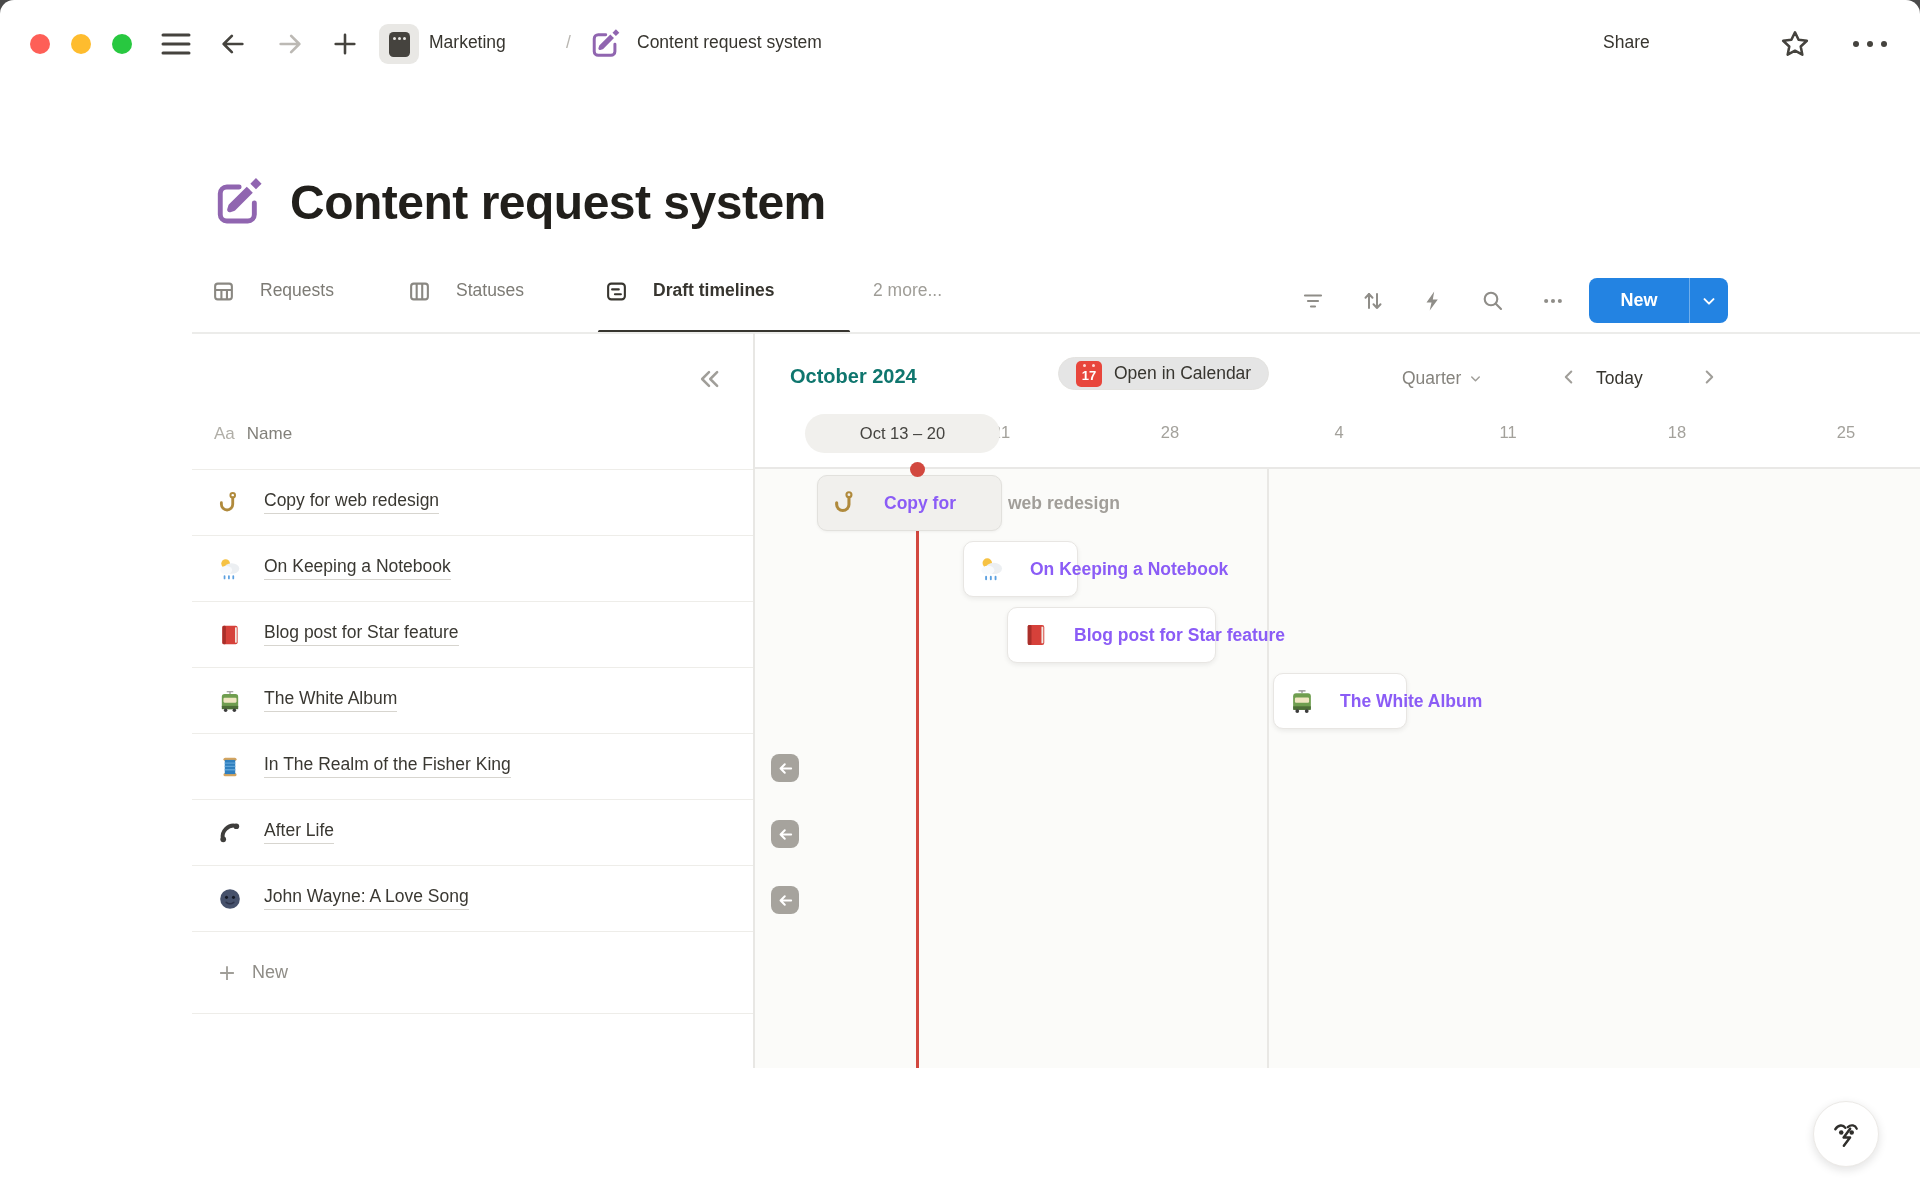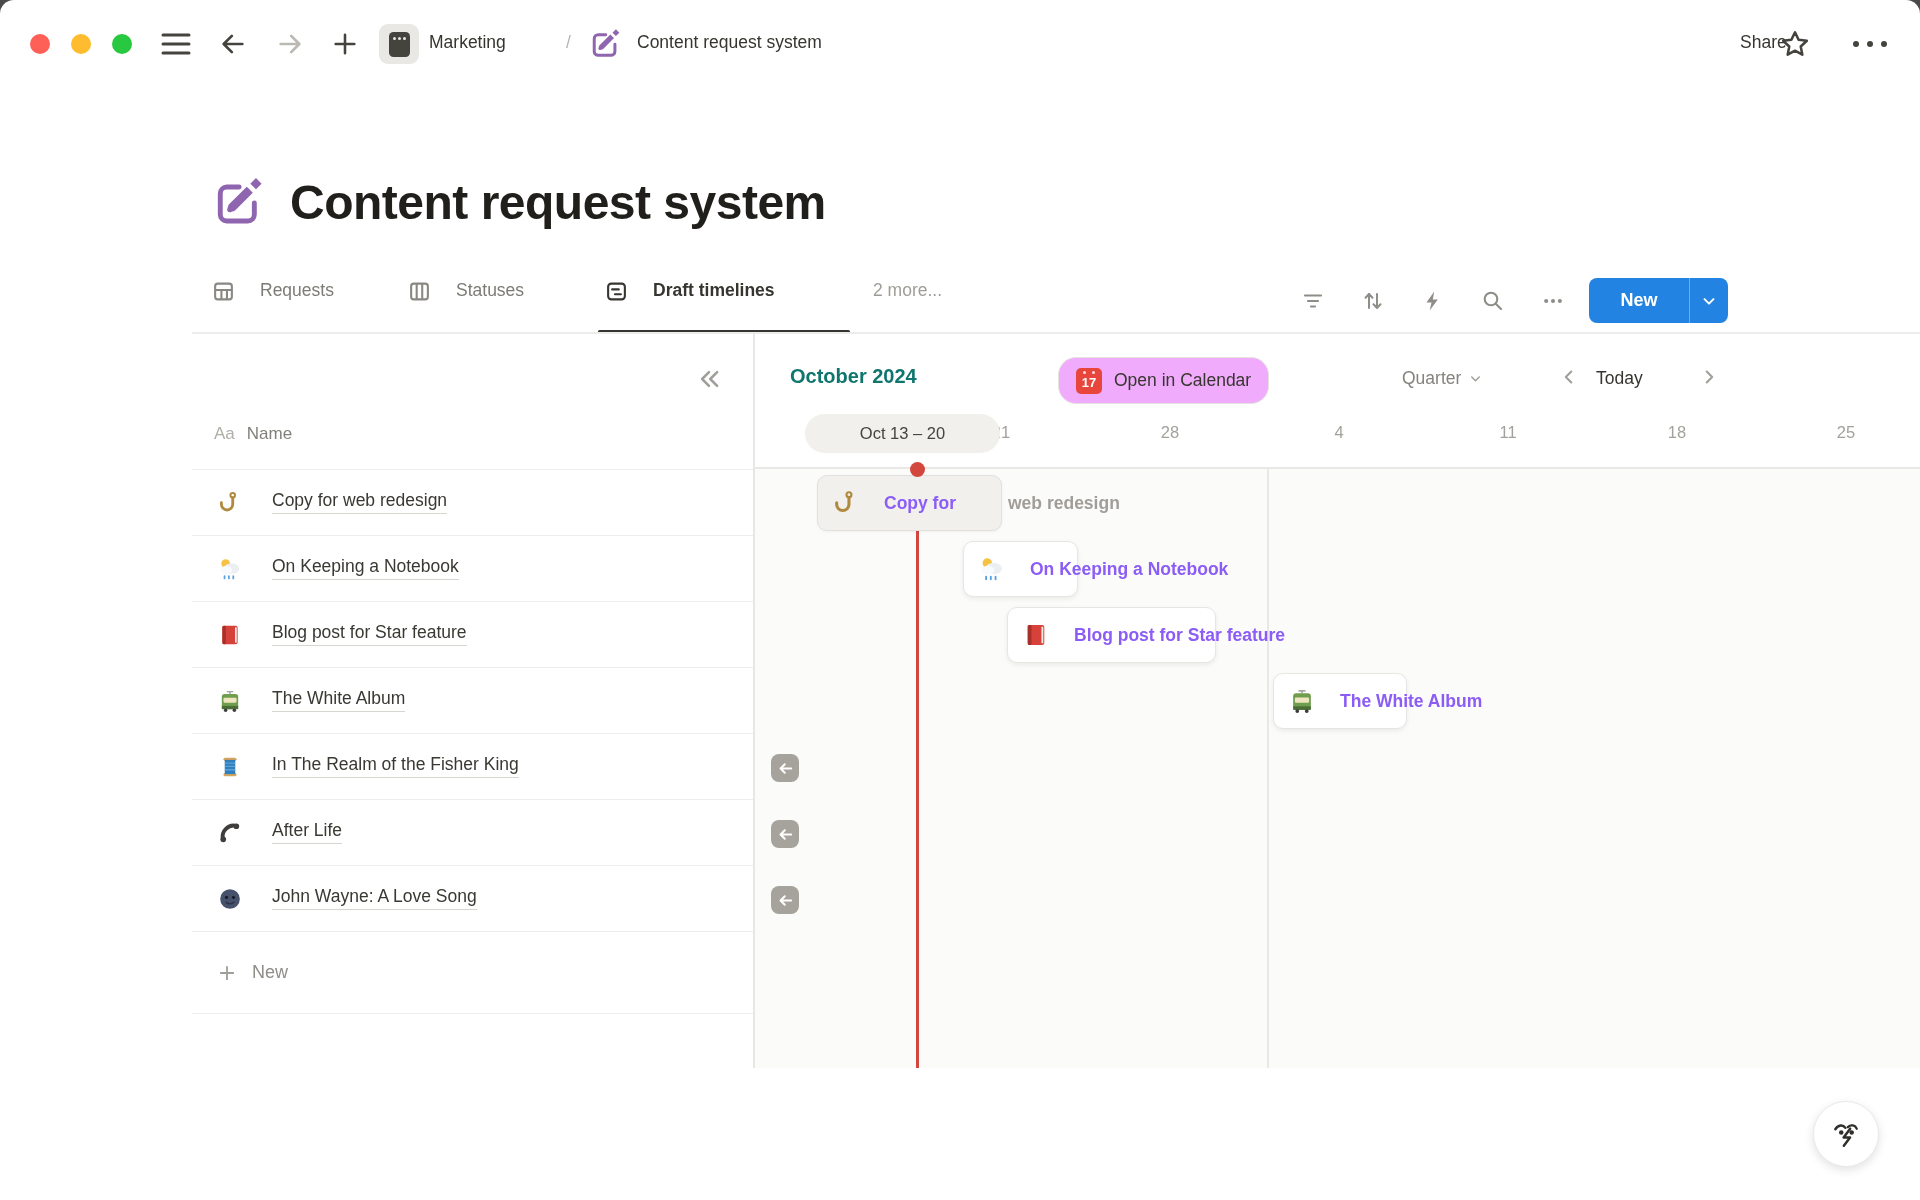--- a/index.html
+++ b/index.html
@@ -27,35 +27,35 @@
   .tab.active{color:#37352f;font-weight:600;}
   .tab-underline{position:absolute;left:598px;top:330px;width:252px;height:3px;background:#37352f;border-radius:2px;}
   .tool-icon{position:absolute;top:289px;width:24px;height:24px;display:flex;align-items:center;justify-content:center;}
   .new-btn{position:absolute;left:1589px;top:278px;width:139px;height:45px;background:#2383e2;border-radius:8px;display:flex;align-items:center;color:#fff;}
   .new-btn .label{flex:1;text-align:center;font-size:18px;font-weight:600;}
   .new-btn .sep{width:1px;height:45px;background:rgba(255,255,255,0.35);}
   .new-btn .chev{width:38px;display:flex;align-items:center;justify-content:center;}
 
   
   .panel-rows{position:absolute;left:192px;top:469px;width:561px;border-top:1.5px solid #eeede9;}
-  .prow{height:66px;border-bottom:1.5px solid #eeede9;display:flex;align-items:center;padding-left:26px;box-sizing:border-box;gap:30px;}
+  .prow{height:66px;border-bottom:1.5px solid #eeede9;display:flex;align-items:center;padding-left:26px;box-sizing:border-box;gap:22px;}
   .prow .nm{font-size:17.5px;font-weight:500;color:#3a3832;border-bottom:1.6px solid #d7d5cf;padding-bottom:3px;line-height:1.1;}
   .prow-new{height:82px;border-bottom:1.5px solid #eeede9;display:flex;align-items:center;padding-left:24px;gap:14px;box-sizing:border-box;
             font-size:18px;color:#8f8d87;}
   .panel-header{position:absolute;left:214px;top:424px;display:flex;gap:12px;font-size:17px;}
   .v-divider{position:absolute;left:753px;top:333px;width:1.5px;height:735px;background:#e8e7e4;}
 
   
   .tl-grid{position:absolute;left:754.5px;top:468px;width:1165.5px;height:600px;background:#fbfbf9;z-index:0;}
   .tl-gridline{position:absolute;left:1267px;top:468px;width:1.5px;height:600px;background:#e9e8e5;z-index:1;}
   .tl-header-divider{position:absolute;left:754.5px;top:467px;width:1165.5px;height:1.5px;background:#e9e8e6;z-index:2;}
   .today-line{position:absolute;left:916px;top:469px;width:2.5px;height:599px;background:#d2483f;z-index:2;}
   .today-dot{position:absolute;left:910px;top:462px;width:15px;height:15px;border-radius:50%;background:#d2483f;z-index:6;}
   .month-label{position:absolute;left:790px;top:365px;font-size:20px;font-weight:600;color:#0f766e;}
-  .open-cal{position:absolute;left:1058px;top:357px;height:47px;border:1.5px solid #e4e3e0;border-radius:18px;display:flex;align-items:center;gap:12px;padding:0 17px;box-sizing:border-box;background:#f0abfc;font-size:17.5px;font-weight:500;color:#37352f;}
+  .open-cal{position:absolute;left:1058px;top:357px;height:33px;border:1.5px solid #e4e3e0;border-radius:18px;display:flex;align-items:center;gap:12px;padding:0 17px;box-sizing:border-box;background:#e5e5e5;font-size:17.5px;font-weight:500;color:#37352f;}
   .cal-emoji{width:26px;height:26px;border-radius:5px;background:#e8463c;position:relative;display:flex;align-items:center;justify-content:center;}
   .cal-emoji .day{color:#fff;font-size:13px;font-weight:700;margin-top:4px;}
   .cal-emoji .ring1,.cal-emoji .ring2{position:absolute;top:3px;width:3px;height:3px;border-radius:50%;background:#ffd9d6;}
   .cal-emoji .ring1{left:7px;} .cal-emoji .ring2{right:7px;}
   .quarter{position:absolute;left:1402px;top:368px;display:flex;align-items:center;gap:7px;font-size:17.5px;color:#85837d;}
   .nav-arrow{position:absolute;top:366px;font-size:17px;color:#a09e99;}
   .today-btn{position:absolute;left:1596px;top:368px;font-size:17.5px;font-weight:500;color:#37352f;}
   .week-pill{position:absolute;left:805px;top:414px;width:195px;height:39px;border-radius:20px;background:#f1f0ed;display:flex;align-items:center;justify-content:center;font-size:16.5px;font-weight:500;color:#454440;z-index:5;}
   .tick{position:absolute;top:423px;transform:translateX(-50%);font-size:16.5px;color:#a3a19b;z-index:0;}
 
@@ -112,21 +112,21 @@
     <div class="abs crumb-sep" style="left:556px;top:32px;">/</div>
     <div class="abs icon-btn" style="left:588px;top:28px;">
       <svg width="34" height="34" viewBox="0 0 24 24" fill="none">
         <path d="M12.5 4.7H7.2a2.8 2.8 0 0 0-2.8 2.8v9a2.8 2.8 0 0 0 2.8 2.8h9a2.8 2.8 0 0 0 2.8-2.8v-5" stroke="#9065b0" stroke-width="2.1" stroke-linecap="round"></path>
         <path d="M17.6 6.4 10 14l-1.6.5.5-1.6 7.6-7.6" stroke="#9065b0" stroke-width="2.1" stroke-linejoin="round"></path>
         <rect x="18" y="1.6" width="3.4" height="3.4" transform="rotate(45 19.7 3.3)" fill="#9065b0"></rect>
       </svg>
     </div>
     <div class="abs crumb-text" style="left:637px;top:32px;">Content request system</div>
 
-    <div class="abs crumb-text" style="left:1740px;top:32px;">Share</div>
+    <div class="abs crumb-text" style="left:1603px;top:32px;">Share</div>
     <div class="abs icon-btn" style="left:1779px;top:28px;">
       <svg width="32" height="32" viewBox="0 0 24 24" fill="none">
           <path d="M12 3.2l2.7 5.6 6.2.8-4.6 4.3 1.2 6.1-5.5-3-5.5 3 1.2-6.1L3.1 9.6l6.2-.8z" stroke="#45433e" stroke-width="1.9" stroke-linejoin="round"></path>
         </svg>
     </div>
     <div class="abs icon-btn" style="left:1846px;top:32px;">
       <svg width="48" height="24" viewBox="0 0 48 24">
           <circle cx="10" cy="12" r="3" fill="#45433e"></circle>
           <circle cx="24" cy="12" r="3" fill="#45433e"></circle>
           <circle cx="38" cy="12" r="3" fill="#45433e"></circle>

